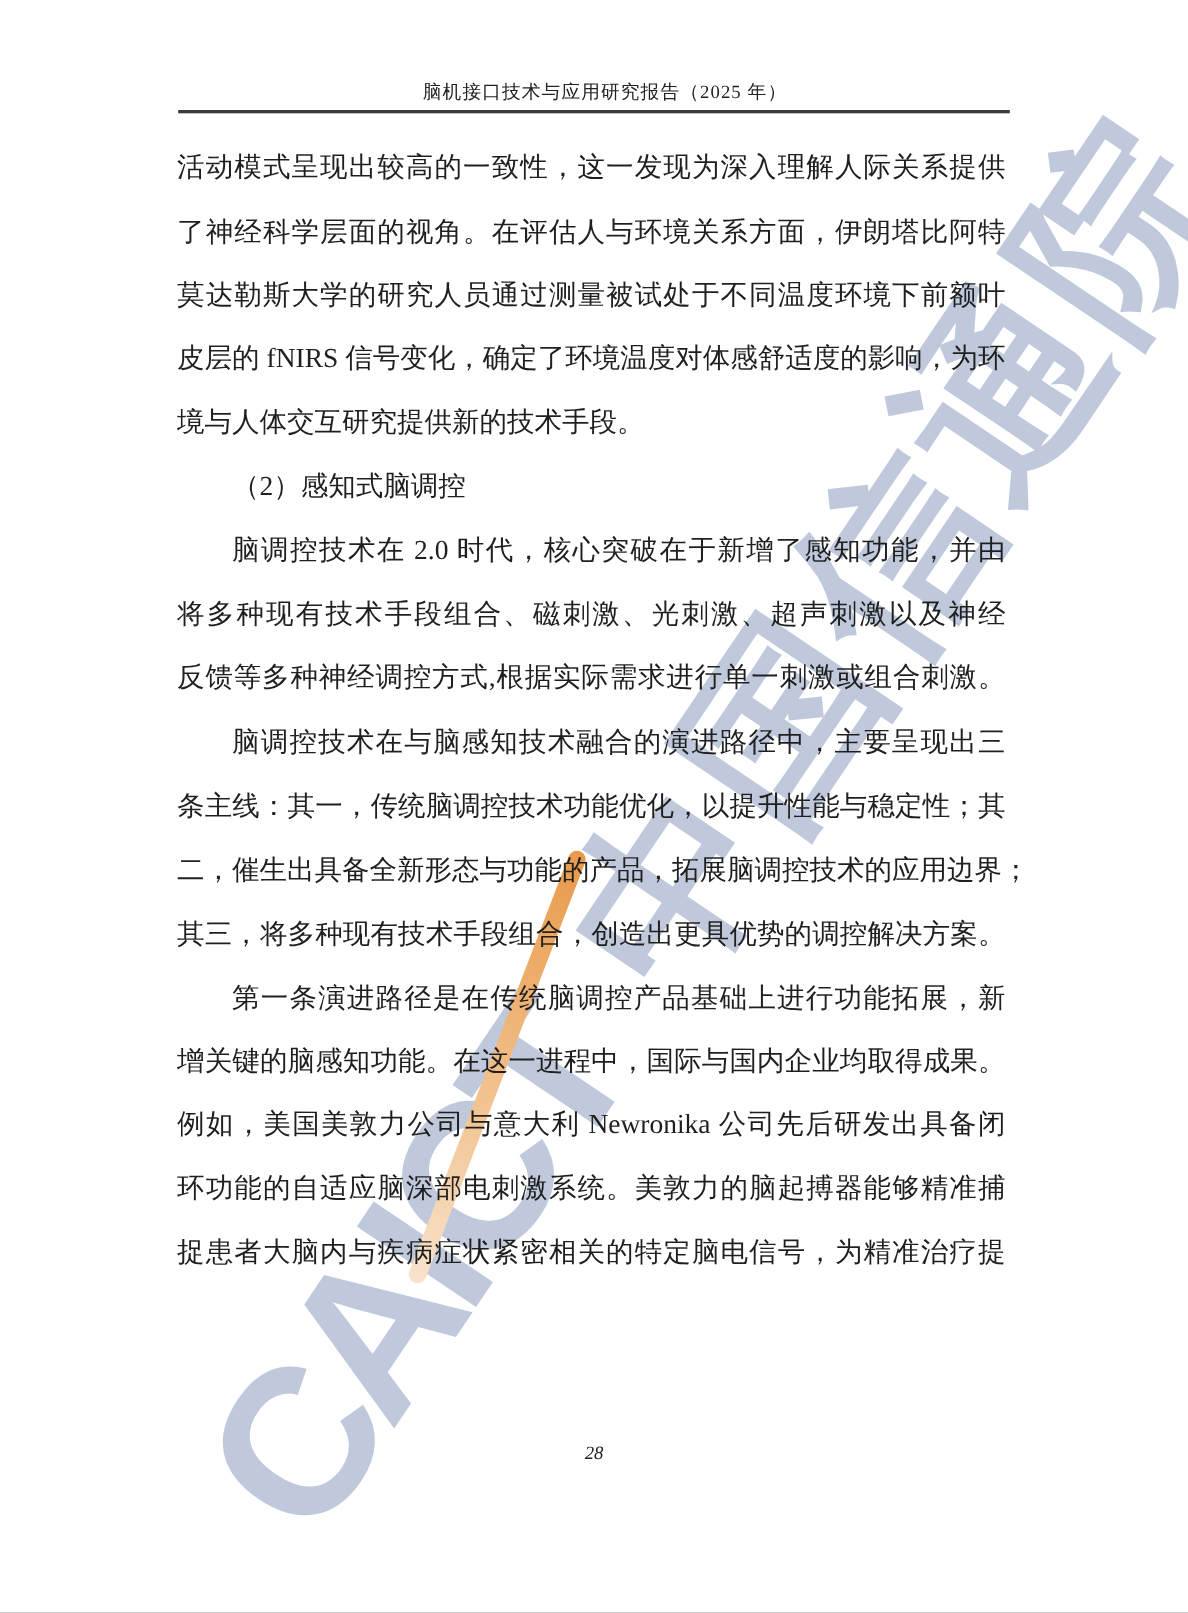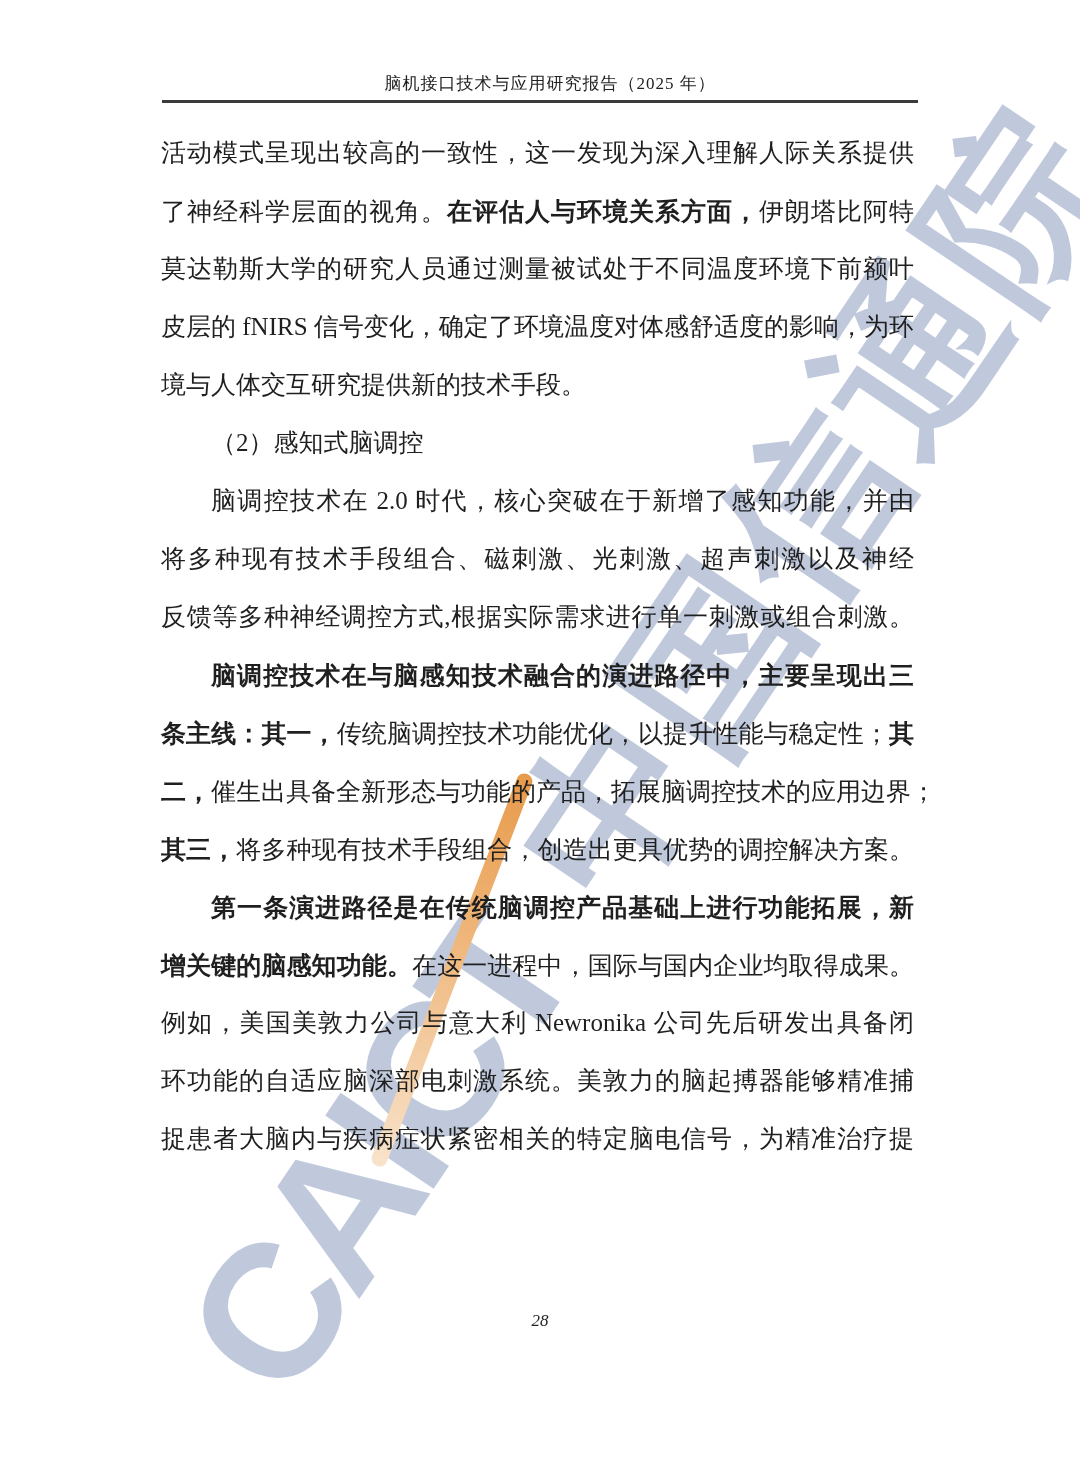--- a/index.html
+++ b/index.html
@@ -67,21 +67,21 @@
     height:58px;
     line-height:58px;
     font-size:25px;
     text-align:justify;
     text-align-last:justify;
     white-space:nowrap;
   }
   .line.noj{text-align:left;text-align-last:auto;}
   .line.ind{padding-left:50px;}
   .line .b{
-    font-weight:700;
+    font-weight:400;
     font-family:"Liberation Sans","DejaVu Sans",sans-serif;
   }
   
   .page-number{
     position:absolute;
     left:0;top:1311px;width:100%;
     text-align:center;
     font-size:17px;
     color:#222;
     z-index:2;

